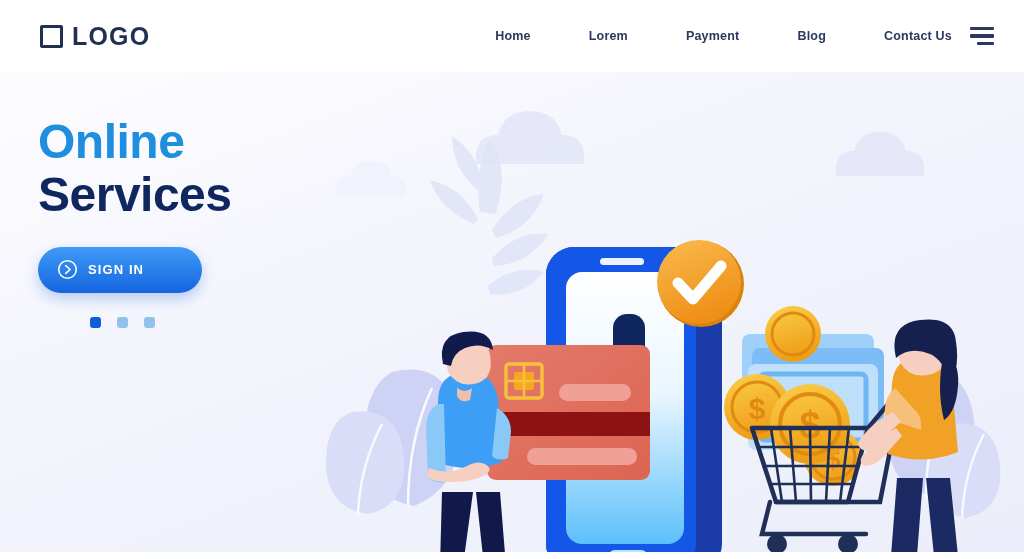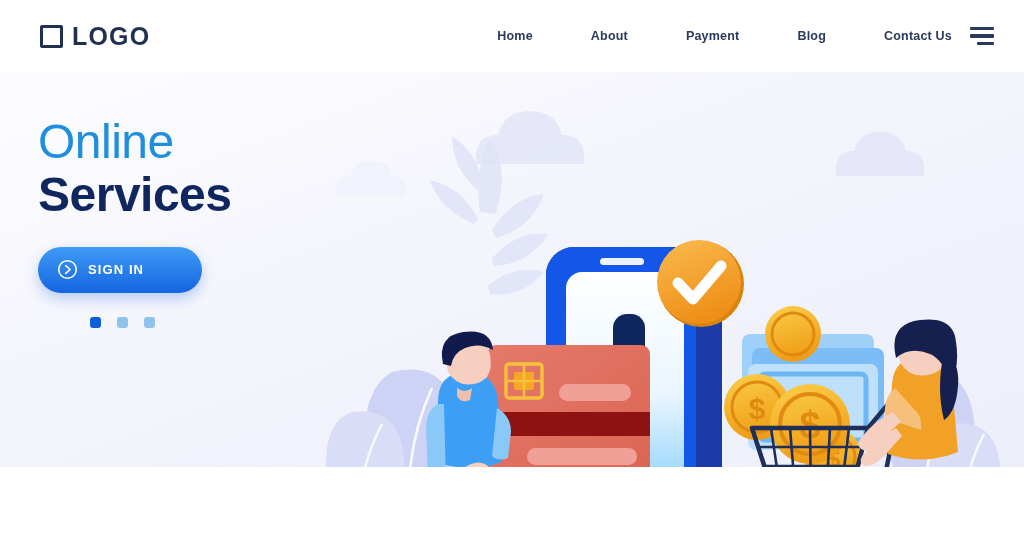--- a/index.html
+++ b/index.html
@@ -7,21 +7,21 @@
   html, body { width:1024px; height:559px; overflow:hidden; }
   body {
     font-family:"Liberation Sans","DejaVu Sans",sans-serif;
     background:#ffffff;
     position:relative;
   }
 
   
   #page {
     position:relative;
-    width:1024px; height:467px;
+    width:1024px; height:552px;
     overflow:hidden;
     background:#8b5cf6;
   }
 
   
   #header {
     position:absolute; top:0; left:0;
     width:1024px; height:72px;
     background:#ffffff;
     display:flex; align-items:center;
@@ -61,21 +61,21 @@
   #hero {
     position:absolute; top:72px; left:0;
     width:1024px; height:487px;
     background:linear-gradient(160deg,#fdfdff 0%,#f3f4fc 42%,#ebeefa 100%);
     overflow:hidden;
   }
 
   
   #copy { position:absolute; left:38px; top:46px; width:360px; z-index:20; }
   #title-online {
-    font-size:48px; font-weight:400; color:#1f8ede;
+    font-size:48px; font-weight:700; color:#1f8ede;
     line-height:1.02; letter-spacing:-0.5px;
   }
   #title-payment {
     font-size:48px; font-weight:800; color:#10265e;
     line-height:1.08; letter-spacing:-0.5px; margin-top:2px;
   }
   #lede {
     margin-top:22px; width:348px;
     font-size:11.6px; line-height:1.78; color:#9aa0ae;
     text-align:justify; letter-spacing:.15px;
@@ -122,21 +122,21 @@
 
   <div id="header">
 
     <div id="logo">
       <span class="mark"></span>
       <span class="word">LOGO</span>
     </div>
 
     <nav id="nav">
       <span class="nav-item">Home</span>
-      <span class="nav-item">About</span>
+      <span class="nav-item">Lorem</span>
       <span class="nav-item">Payment</span>
       <span class="nav-item">Blog</span>
       <span class="nav-item">Contact Us</span>
     </nav>
 
     <div id="burger">
       <span></span>
       <span></span>
       <span></span>
     </div>

